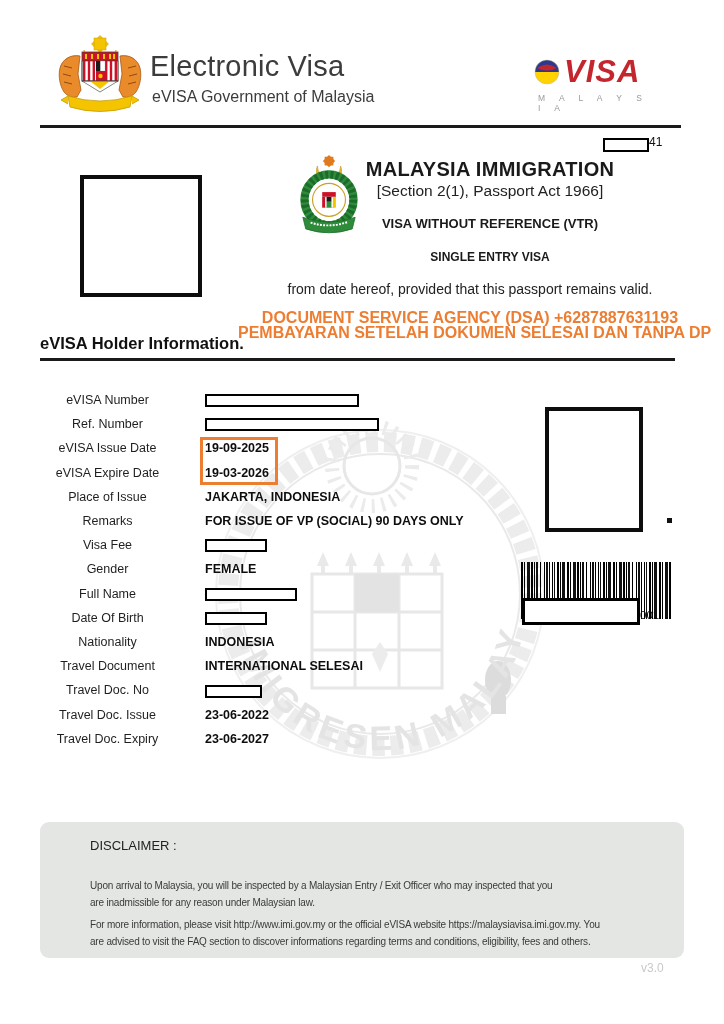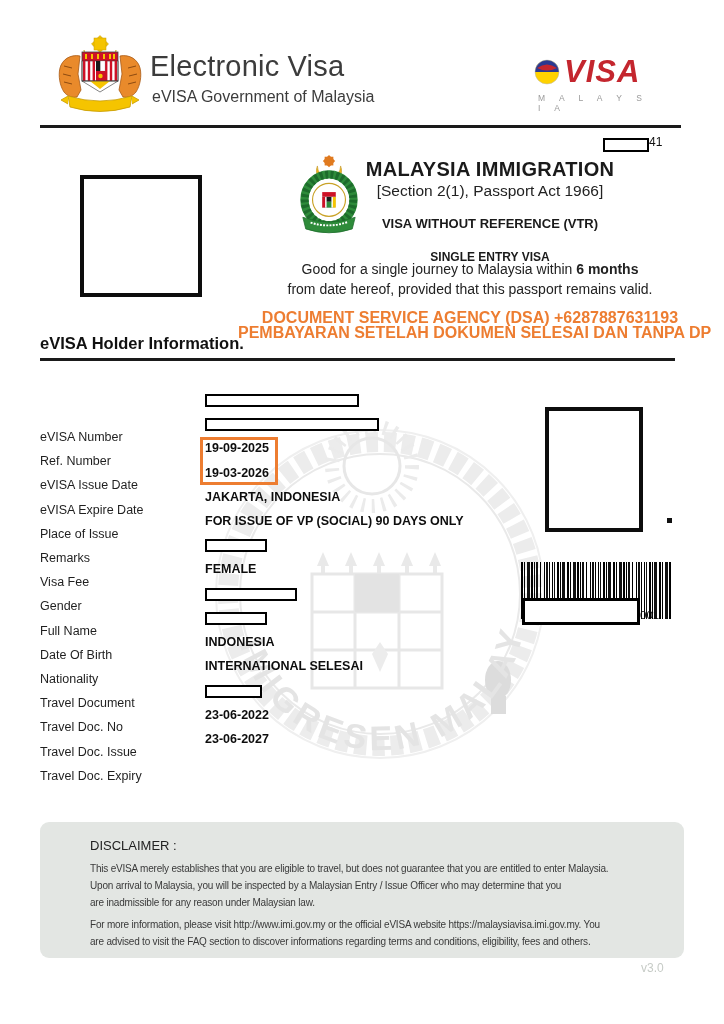--- a/index.html
+++ b/index.html
@@ -34,21 +34,21 @@
   .valid2{top:281px;}
 
   .accent{color:#ED7D31;}
   .orange1{left:220px;top:309px;width:500px;text-align:center;font-size:16px;font-weight:bold;}
   .holder-title{left:40px;top:334px;font-size:16.5px;font-weight:bold;color:#111;}
   .orange2{left:238px;top:324px;font-size:16px;font-weight:bold;white-space:nowrap;}
 
   
   #fields{z-index:2;}
   .frow{position:absolute;left:40px;width:660px;height:20px;}
-  .flabel{position:absolute;left:0;width:135px;text-align:left;font-size:12.5px;color:#1f1f1f;margin-top:37px;}
+  .flabel{position:absolute;left:0;width:135px;text-align:center;font-size:12.5px;color:#1f1f1f;}
   .fval{position:absolute;left:165px;font-size:12.5px;font-weight:bold;color:#0d0d0d;white-space:nowrap;}
   .redact{display:inline-block;height:9px;border:2.5px solid #000;background:#fff;vertical-align:middle;margin-top:0px;}
   .hl-box{left:200px;top:437px;width:72px;height:42px;border:3px solid #ED7D31;z-index:1;background:transparent;}
 
   .photo-box{left:545px;top:407px;width:90px;height:117px;border:4px solid #0d0d0d;background:#fff;z-index:2;}
   .dot{left:667px;top:518px;width:5px;height:5px;background:#111;z-index:2;}
 
   .barcode{left:521px;top:562px;width:149px;height:57px;z-index:2;}
   .barcode span{position:absolute;top:0;height:100%;}
   .bc-redact{left:522px;top:598px;width:112px;height:21px;border:3px solid #000;background:#fff;z-index:3;}
@@ -150,21 +150,20 @@
     <rect x="29.5" y="52" width="5" height="6" fill="#2E8B3A"></rect>
     <path d="M5 68 Q32 78 59 68 L56 80 Q32 88 8 80 Z" fill="#2E8B3A" stroke="#1d6b2b" stroke-width="0.8"></path>
     <path d="M13 73.5 q19 6 38 -0.5" stroke="#fff" stroke-width="2" fill="none" stroke-dasharray="2 1.3"></path>
   </svg>
 
   <div class="abs imm-center imm-title">MALAYSIA IMMIGRATION</div>
   <div class="abs imm-center imm-act">[Section 2(1), Passport Act 1966]</div>
   <div class="abs imm-center imm-vtr">VISA WITHOUT REFERENCE (VTR)</div>
   <div class="abs imm-center imm-sev">SINGLE ENTRY VISA</div>
 
-  <div class="abs valid-center valid1"><span>Good for a single journey to Malaysia within </span><b>6 months</b></div>
   <div class="abs valid-center valid2">from date hereof, provided that this passport remains valid.</div>
 
   <div class="abs orange1 accent">DOCUMENT SERVICE AGENCY (DSA) +6287887631193</div>
   <div class="abs holder-title">eVISA Holder Information.</div>
   <div class="abs orange2 accent">PEMBAYARAN SETELAH DOKUMEN SELESAI DAN TANPA DP</div>
 
   <div class="abs rule rule2"></div>
 
   <svg class="abs watermark" width="336" height="372" viewBox="0 0 336 372">
     <circle cx="168" cy="186" r="152" fill="none" stroke="#ECECEC" stroke-width="20" stroke-dasharray="12 6"></circle>
@@ -312,21 +311,20 @@
       <span style="left: 138px; width: 2px; background: rgb(0, 0, 0);"></span>
       <span style="left: 141px; width: 1px; background: rgb(0, 0, 0);"></span>
       <span style="left: 144px; width: 3px; background: rgb(17, 17, 17);"></span>
       <span style="left: 148px; width: 2px; background: rgb(0, 0, 0);"></span>
     </div>
   <div class="abs bc-redact"></div>
   <div class="abs bc-num">001</div>
 
   <div class="abs disclaimer">
     <div class="disc-title">DISCLAIMER :</div>
-    <div class="disc-line p1-0">This eVISA merely establishes that you are eligible to travel, but does not guarantee that you are entitled to enter Malaysia.</div>
-    <div class="disc-line p1-1">Upon arrival to Malaysia, you will be inspected by a Malaysian Entry / Issue Officer who may determine that you</div>
+    <div class="disc-line p1-1">Upon arrival to Malaysia, you will be inspected by a Malaysian Entry / Exit Officer who may inspected that you</div>
     <div class="disc-line p1-2">are inadmissible for any reason under Malaysian law.</div>
     <div class="disc-line p2-0">For more information, please visit http://www.imi.gov.my or the official eVISA website https://malaysiavisa.imi.gov.my. You</div>
     <div class="disc-line p2-1">are advised to visit the FAQ section to discover informations regarding terms and conditions, eligibility, fees and others.</div>
   </div>
 
   <div class="abs version">v3.0</div>
 </div>
 
 </body></html>

